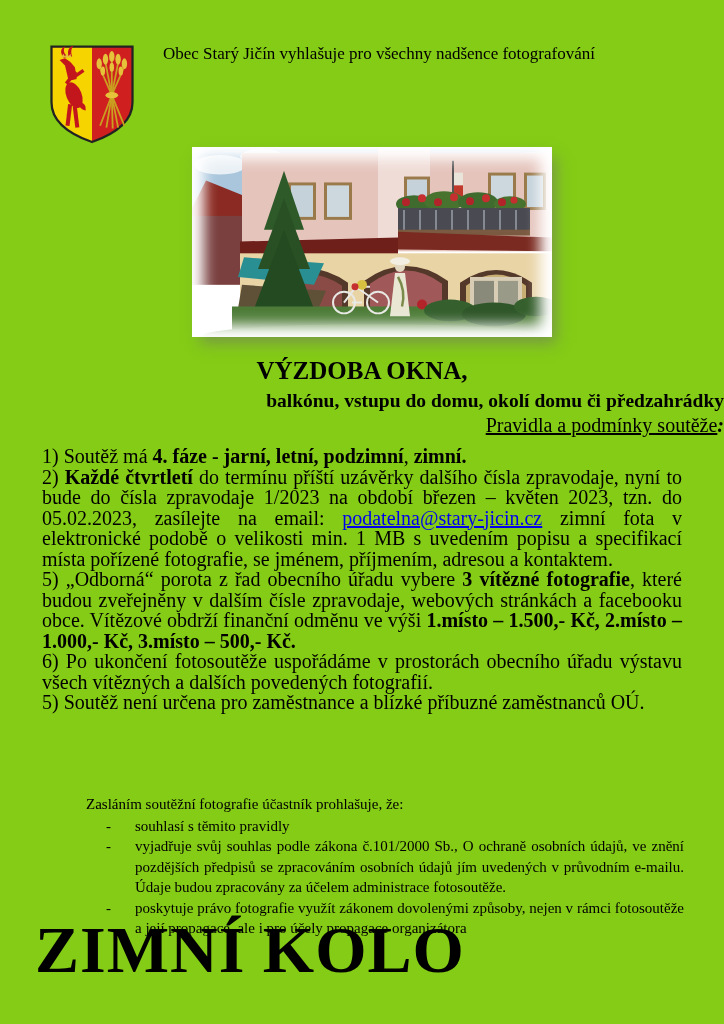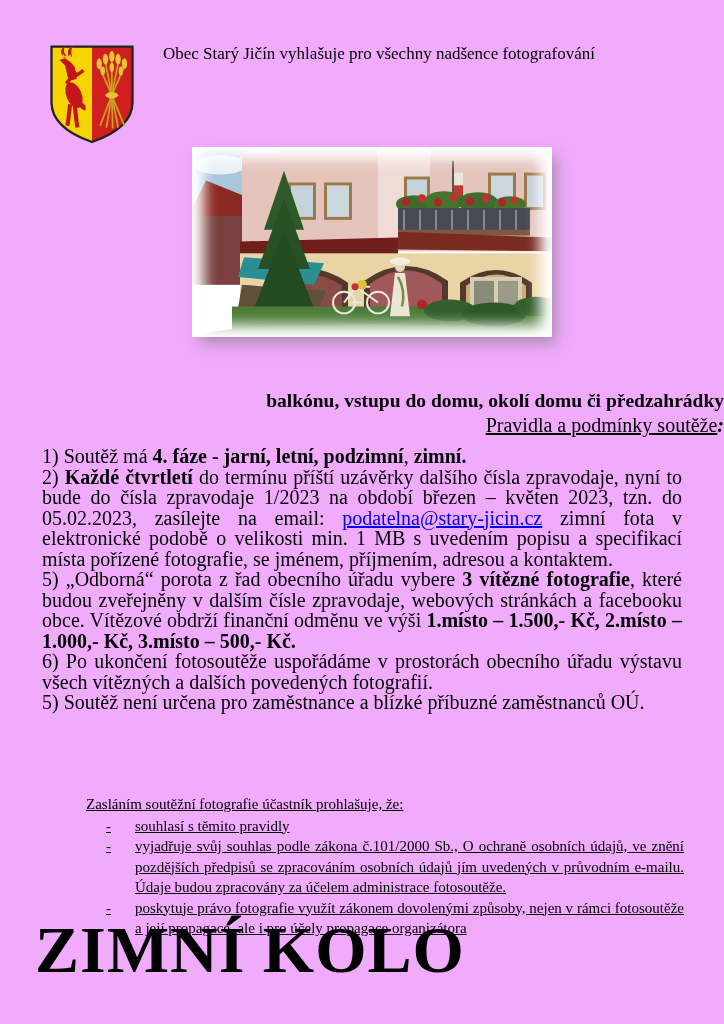--- a/index.html
+++ b/index.html
@@ -1,18 +1,18 @@
 <!DOCTYPE html>
 <html><head>
 <meta charset="utf-8">
 <style>
   html,body{margin:0;padding:0;background:#888;}
   .page{
     width:724px;height:1024px;position:relative;margin:0 auto;
-    background:#f0abfc;color:#000;
+    background:#84cc16;color:#000;
     font-family:"Liberation Serif","DejaVu Serif",serif;
     overflow:hidden;
   }
   
   .crest{position:absolute;left:47px;top:43px;width:90px;height:95px;}
   .announcement{
     position:absolute;left:163px;top:44px;width:520px;
     font-size:17px;line-height:20px;
   }
   .page-title{
@@ -51,21 +51,21 @@
     position:absolute;left:42px;top:446px;width:640px;
     font-size:20px;line-height:20.5px;
   }
   .rules p{
     margin:0;text-align:justify;text-align-last:left;
   }
   .email-link{color:#0000ee;cursor:pointer;}
   
   .declaration{
     position:absolute;left:86px;top:794px;width:598px;
-    font-size:15px;line-height:20.5px;text-decoration:underline;
+    font-size:15px;line-height:20.5px;
   }
   .declaration .intro{margin:0 0 1px 0;}
   .bullet{display:flex;padding-left:20px;}
   .bullet .dash{width:29px;flex:none;}
   .bullet .btext{flex:1;text-align:justify;text-align-last:left;}
   
   .footer-title{
     position:absolute;left:0;top:912px;width:720px;
     font-size:66px;font-weight:bold;letter-spacing:1px;padding-left:35px;
   }
@@ -231,20 +231,21 @@
 
       <circle cx="230" cy="160" r="5" fill="#b3232a"></circle>
       <circle cx="238" cy="164" r="4" fill="#47732f"></circle>
 
       <ellipse cx="258" cy="166" rx="26" ry="11" fill="#355f2d"></ellipse>
       <ellipse cx="302" cy="170" rx="32" ry="12" fill="#2e5628"></ellipse>
       <ellipse cx="344" cy="162" rx="22" ry="10" fill="#355f2d"></ellipse>
     </svg>
   </div>
 
+  <div class="h-main">VÝZDOBA OKNA,</div>
   <div class="h-sub">balkónu, vstupu do domu, okolí domu či předzahrádky</div>
   <div class="h-rules"><span class="underlined">Pravidla a podmínky soutěže</span><span class="colon">:</span></div>
 
   <div class="rules">
     <p><span>1) Soutěž má </span><span style="font-weight: bold;">4. fáze - jarní, letní, podzimní</span><span>, </span><span style="font-weight: bold;">zimní.</span></p>
     <p><span>2) </span><span style="font-weight: bold;">Každé čtvrtletí</span><span> do termínu příští uzávěrky dalšího čísla zpravodaje, nyní to bude do čísla zpravodaje 1/2023 na období březen – květen 2023, tzn. do 05.02.2023, zasílejte na email: </span><a class="email-link" href="#">podatelna@stary-jicin.cz</a><span> zimní fota v elektronické podobě o velikosti min. 1 MB s uvedením popisu a specifikací místa pořízené fotografie, se jménem, příjmením, adresou a kontaktem.</span></p>
     <p><span>5) „Odborná“ porota z řad obecního úřadu vybere </span><span style="font-weight: bold;">3 vítězné fotografie</span><span>, které budou zveřejněny v dalším čísle zpravodaje, webových stránkách a facebooku obce. Vítězové obdrží finanční odměnu ve výši </span><span style="font-weight: bold;">1.místo – 1.500,- Kč, 2.místo – 1.000,- Kč, 3.místo – 500,- Kč.</span></p>
     <p><span>6) Po ukončení fotosoutěže uspořádáme v prostorách obecního úřadu výstavu všech vítězných a dalších povedených fotografií.</span></p>
     <p><span>5) Soutěž není určena pro zaměstnance a blízké příbuzné zaměstnanců OÚ.</span></p>
   </div>

